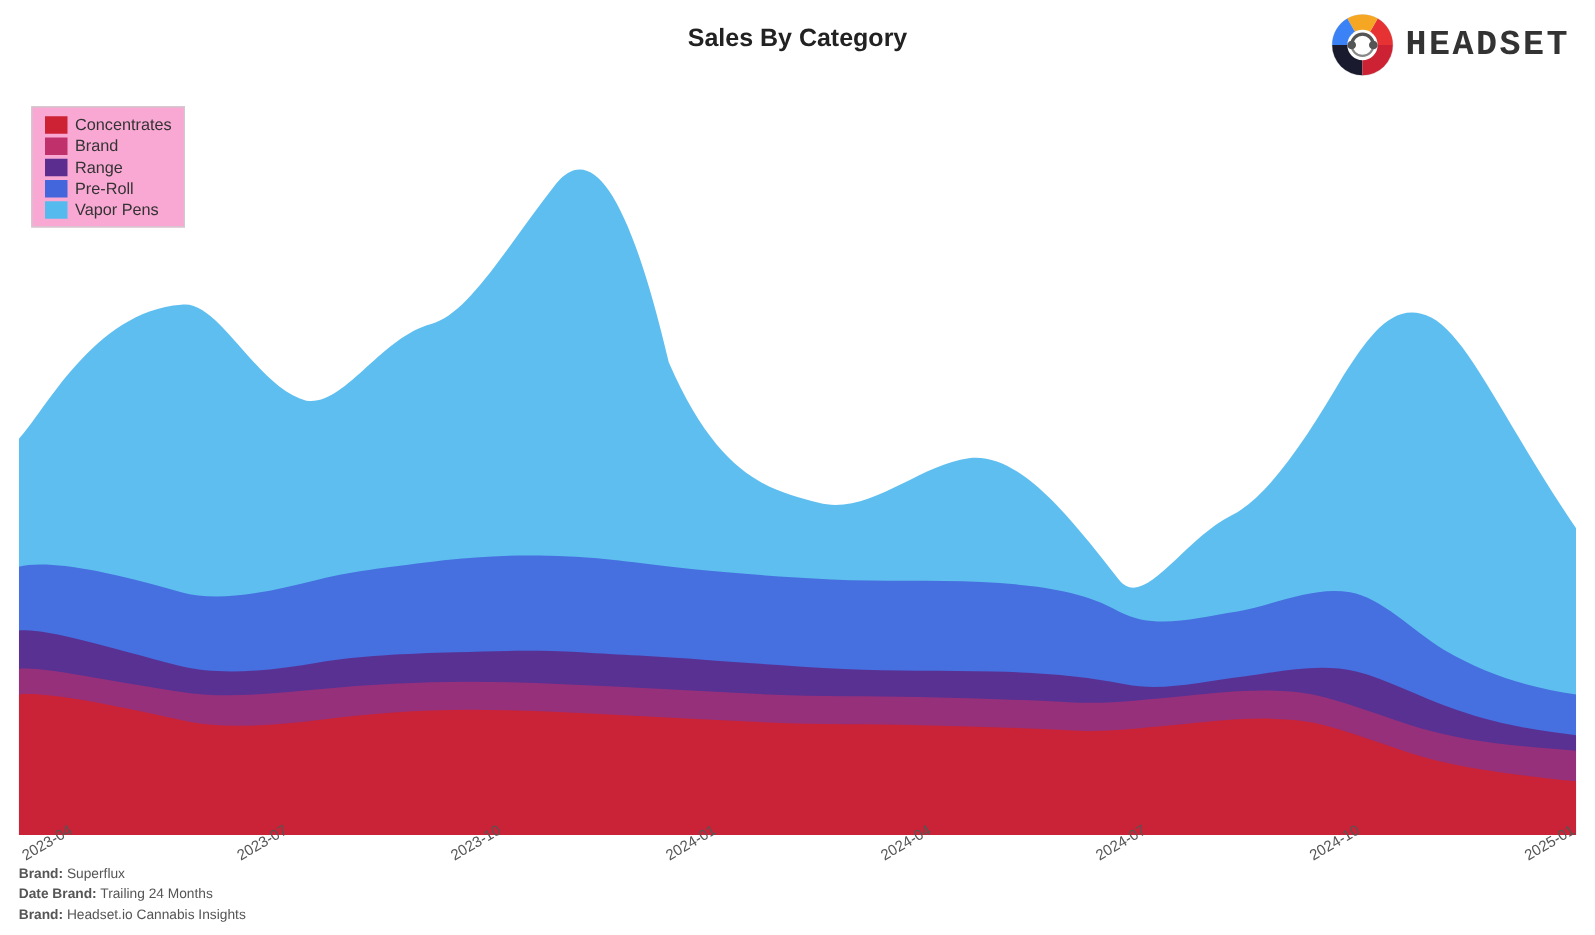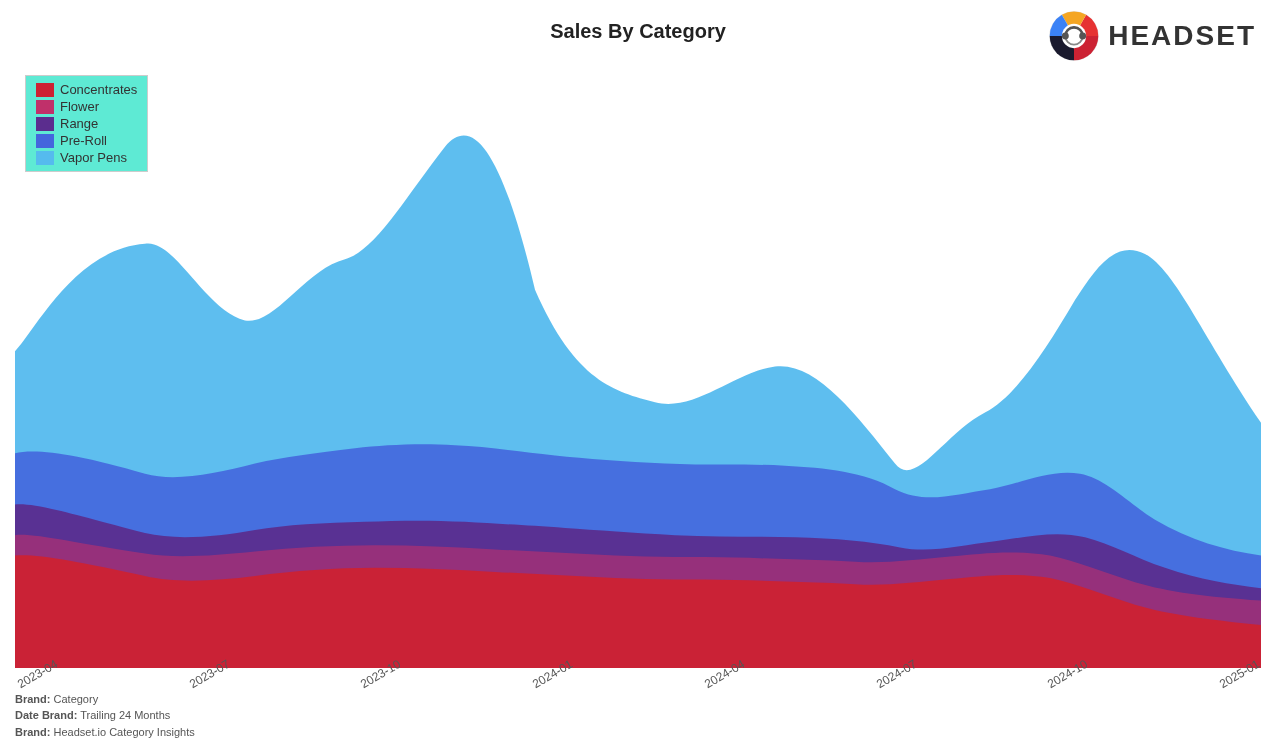--- a/index.html
+++ b/index.html
@@ -26,39 +26,39 @@
     }
     .logo-icon {
       width: 52px;
       height: 52px;
     }
     .logo-text {
       font-size: 28px;
       font-weight: 900;
       letter-spacing: 2px;
       color: #333;
-      font-family: Liberation Sans, sans-serif;
+      font-family: Liberation Mono, monospace;
     }
     .chart-title {
       text-align: right;
       font-size: 20px;
       font-weight: bold;
       color: #222;
       position: absolute;
       top: 20px;
       left: 50%;
       transform: translateX(-50%);
     }
     .legend {
       position: absolute;
-      top: 75px;
+      top: 85px;
       left: 25px;
       border: 1px solid #ccc;
       padding: 6px 10px;
-      background: #5eead4;
+      background: #f9a8d4;
     }
     .legend-item {
       display: flex;
       align-items: center;
       gap: 6px;
       font-size: 13px;
       color: #333;
       margin-bottom: 2px;
     }
     .legend-item:last-child { margin-bottom: 0; text-align: right; }
@@ -120,21 +120,21 @@
 
   <div class="chart-title">Sales By Category</div>
 
   <div class="legend">
     <div class="legend-item">
       <span class="legend-swatch" style="background:#cc2233;"></span>
       <span>Concentrates</span>
     </div>
     <div class="legend-item">
       <span class="legend-swatch" style="background:#c0306a;"></span>
-      <span>Flower</span>
+      <span>Brand</span>
     </div>
     <div class="legend-item">
       <span class="legend-swatch" style="background:#5b2d8e;"></span>
       <span>Range</span>
     </div>
     <div class="legend-item">
       <span class="legend-swatch" style="background:#4466dd;"></span>
       <span>Pre-Roll</span>
     </div>
     <div class="legend-item">
@@ -234,25 +234,25 @@
     <span style="transform:rotate(-30deg); transform-origin:top left; display:inline-block; margin-top:8px;">2024-01</span>
     <span style="transform:rotate(-30deg); transform-origin:top left; display:inline-block; margin-top:8px;">2024-04</span>
     <span style="transform:rotate(-30deg); transform-origin:top left; display:inline-block; margin-top:8px;">2024-07</span>
     <span style="transform:rotate(-30deg); transform-origin:top left; display:inline-block; margin-top:8px;">2024-10</span>
     <span style="transform:rotate(-30deg); transform-origin:top left; display:inline-block; margin-top:8px;">2025-01</span>
   </div>
 
   <div class="footer-info">
     <div>
       <span class="label">Brand:</span>
-      <span>Category</span>
+      <span>Superflux</span>
     </div>
     <div>
       <span class="label">Date Brand:</span>
       <span>Trailing 24 Months</span>
     </div>
     <div>
       <span class="label">Brand:</span>
-      <span>Headset.io Category Insights</span>
+      <span>Headset.io Cannabis Insights</span>
     </div>
   </div>
 
 </div>
 
 </body></html>

